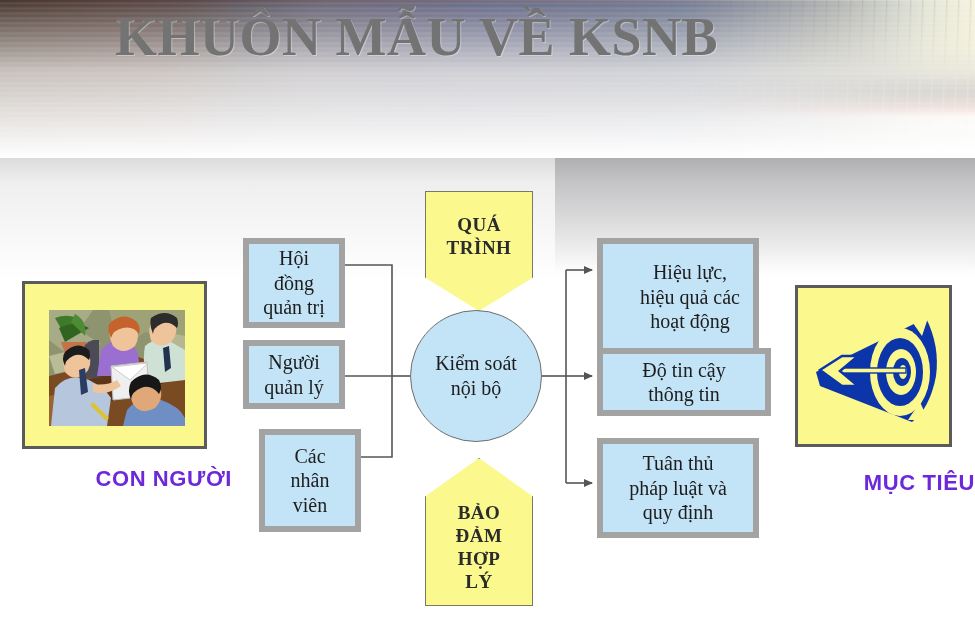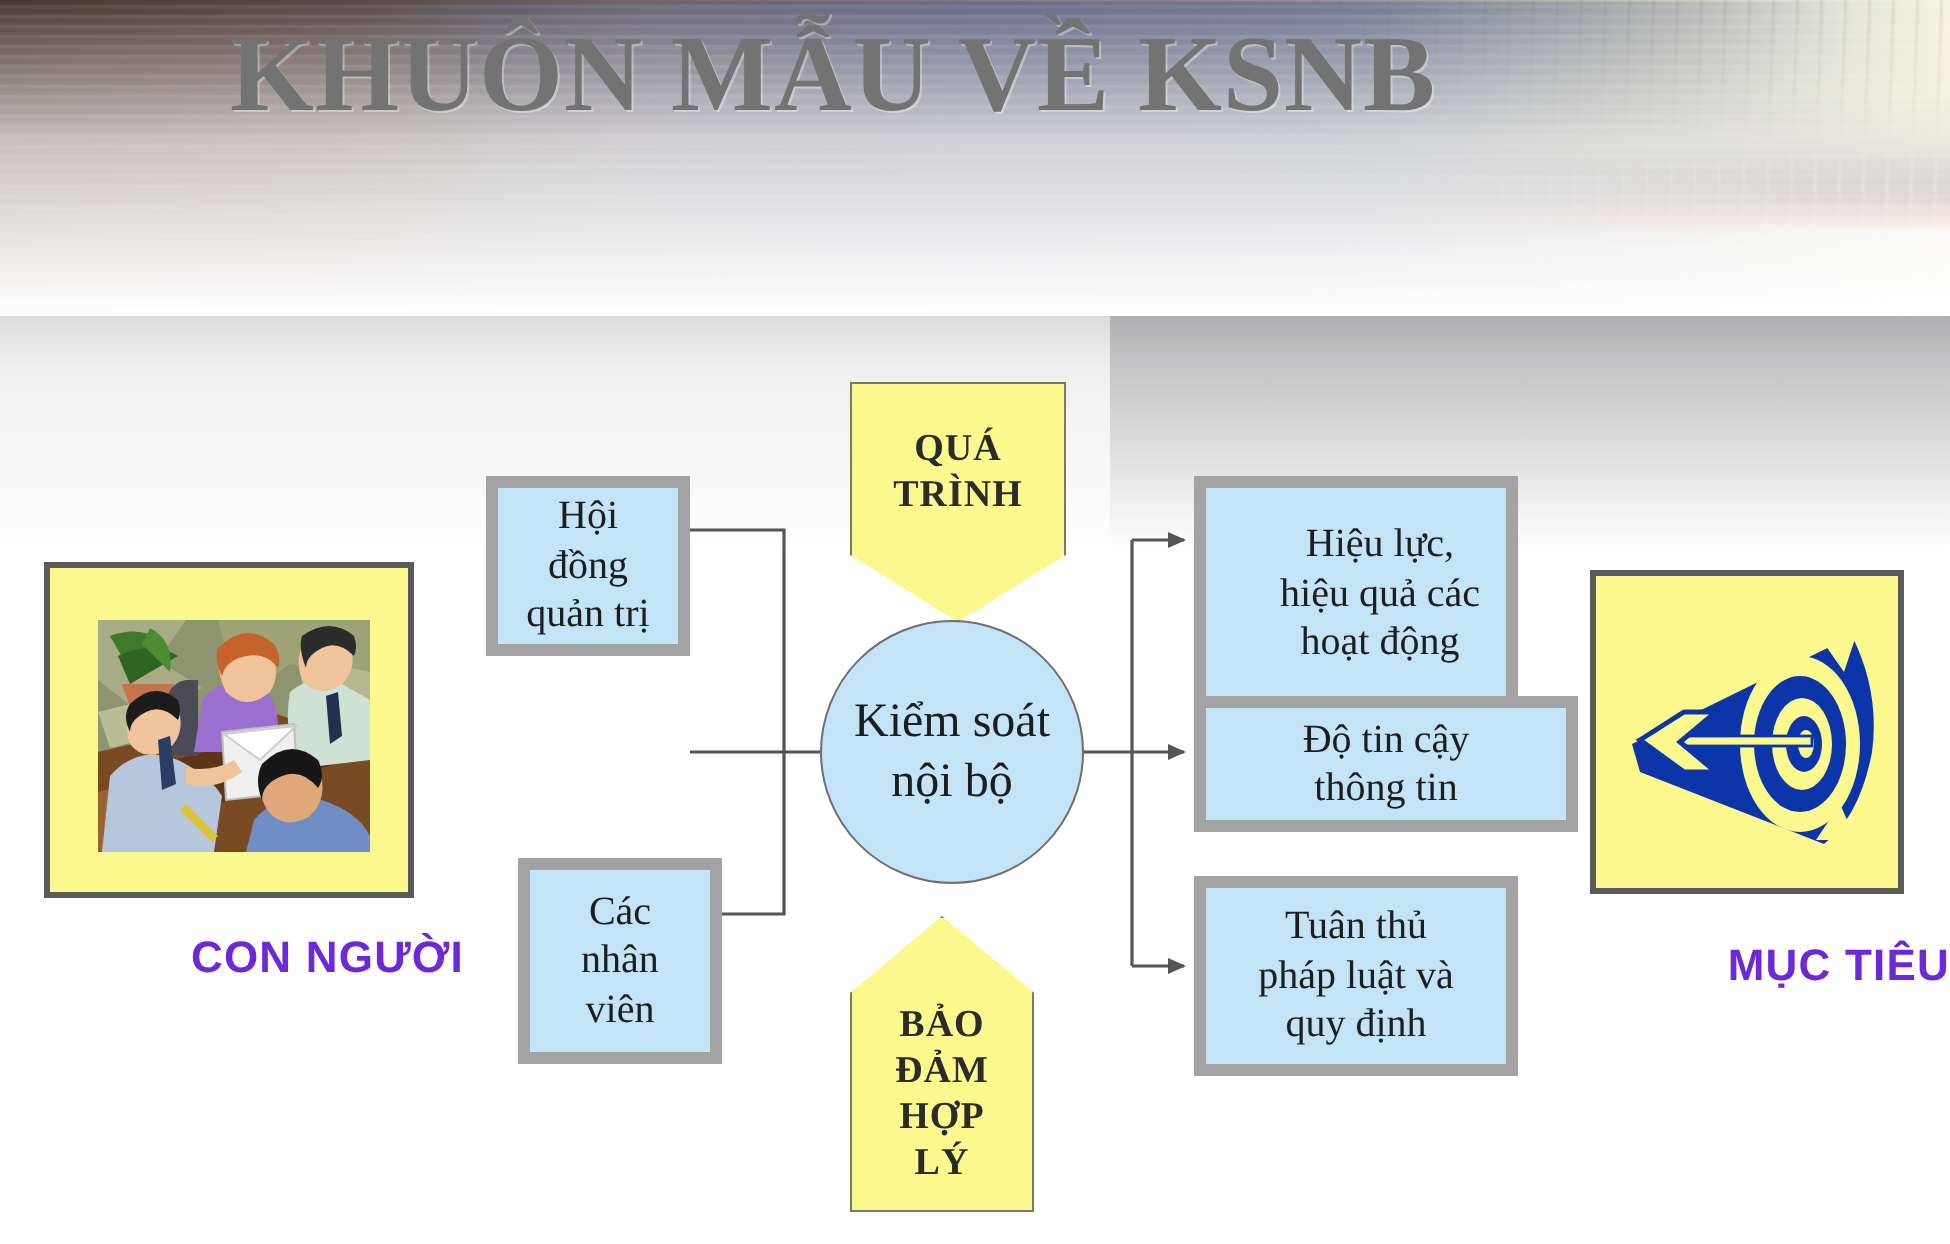--- a/index.html
+++ b/index.html
@@ -165,21 +165,21 @@
     left: 410px; top: 310px;
     width: 132px; height: 132px;
     border-radius: 50%;
     background: #c3e3f7;
     border: 1px solid #6f6f6f;
     display: flex;
     align-items: center;
     justify-content: center;
     text-align: center;
     font-family: "Liberation Serif", "DejaVu Serif", serif;
-    font-size: 24px;
+    font-size: 20px;
     color: #1d1d1d;
     line-height: 1.25;
     z-index: 5;
   }
 
   
   .pent {
     position: absolute;
     box-sizing: border-box;
     background: #fbf88e;
@@ -198,21 +198,21 @@
   }
   .pent-down {
     left: 425px; top: 170px;
     width: 108px; height: 120px;
     clip-path: polygon(0% 0%, 100% 0%, 100% 72%, 50% 100%, 0% 72%);
     padding-bottom: 28px;
     margin-top: 21px;
   }
   .pent-up {
     left: 425px; top: 458px;
-    width: 92px; height: 148px;
+    width: 108px; height: 148px;
     clip-path: polygon(50% 0%, 100% 26%, 100% 100%, 0% 100%, 0% 26%);
     padding-top: 32px;
   }
 
   
   .frame {
     position: absolute;
     box-sizing: border-box;
     background: #fbf88e;
     border: 3px solid #5b5b5b;
@@ -315,38 +315,44 @@
   </div>
 
   <div class="bluebox" style="left:243px; top:238px; width:102px; height:90px;">
     <div>
       <div>Hội</div>
       <div>đồng</div>
       <div>quản trị</div>
     </div>
   </div>
 
+  <div class="bluebox" style="left:243px; top:340px; width:102px; height:69px;">
+    <div>
+      <div>Người</div>
+      <div>quản lý</div>
+    </div>
+  </div>
 
   <div class="bluebox" style="left:243px; top:429px; width:102px; height:103px;margin-left:16px;">
     <div>
       <div>Các</div>
       <div>nhân</div>
       <div>viên</div>
     </div>
   </div>
 
   <div class="bluebox" style="left:597px; top:238px; width:162px; height:118px;padding-left:24px;">
     <div>
       <div>Hiệu lực,</div>
       <div>hiệu quả các</div>
       <div>hoạt động</div>
     </div>
   </div>
 
-  <div class="bluebox" style="left:597px; top:348px; width:192px; height:68px;">
+  <div class="bluebox" style="left:597px; top:348px; width:174px; height:68px;">
     <div>
       <div>Độ tin cậy</div>
       <div>thông tin</div>
     </div>
   </div>
 
   <div class="bluebox" style="left:597px; top:438px; width:162px; height:100px;">
     <div>
       <div>Tuân thủ</div>
       <div>pháp luật và</div>

